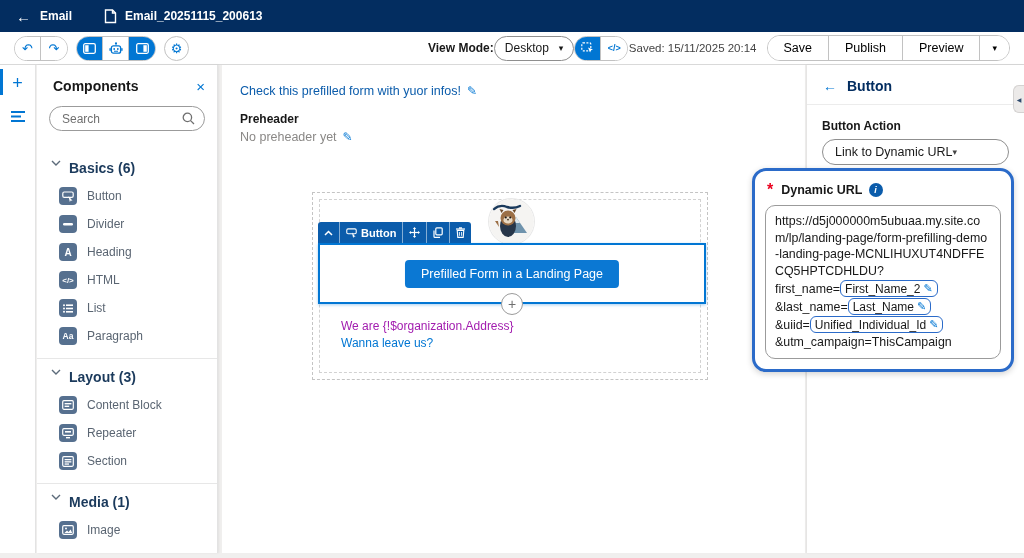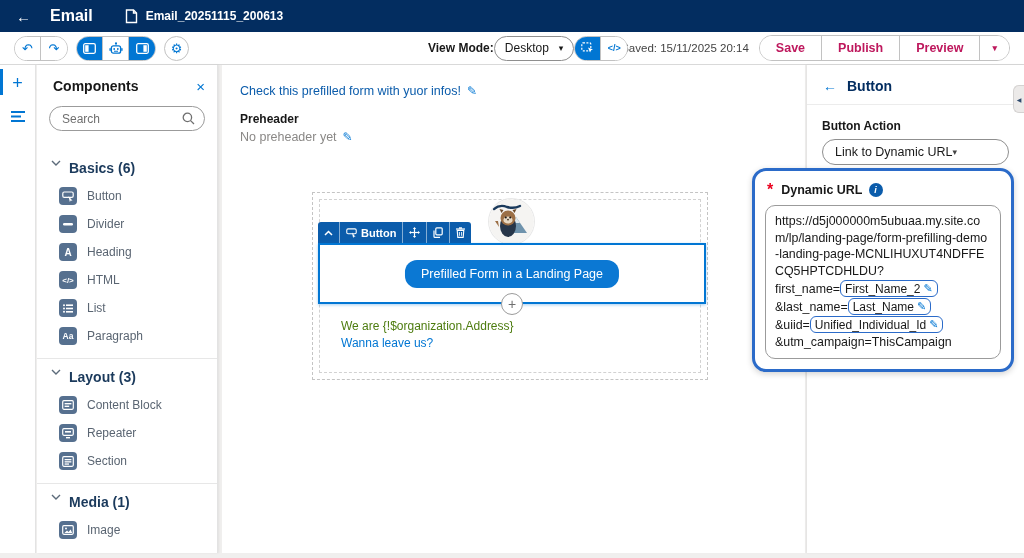--- a/index.html
+++ b/index.html
@@ -3,40 +3,40 @@
 <meta charset="utf-8">
 <style>
   * { margin:0; padding:0; box-sizing:border-box; }
   html,body { width:1024px; height:558px; overflow:hidden; }
   body { font-family:"Liberation Sans", sans-serif; background:#f0efee; color:#181818; }
   svg { display:block; }
 
   
   .topbar { height:32px; background:#032d60; display:flex; align-items:center; padding:0 16px; color:#fff; }
   .topbar .back { font-size:15px; width:20px; cursor:pointer; }
-  .topbar .app-name { font-size:16px; font-weight:700; margin-left:14px; }
+  .topbar .app-name { font-size:12px; font-weight:700; margin-left:4px; }
   .topbar .doc-icon { margin-left:32px; }
   .topbar .doc-title { font-size:12px; font-weight:700; margin-left:8px; }
 
   
   .toolbar { height:33px; background:#fff; border-bottom:1px solid #d9d9d9; position:relative; display:flex; align-items:center; padding:0 14px; }
   .tb-left { display:flex; align-items:center; gap:8px; }
   .seg-group { display:flex; border:1px solid #c2c2c2; border-radius:13px; overflow:hidden; height:25px; background:#fff; }
   .seg { width:26px; display:flex; align-items:center; justify-content:center; color:#0176d3; font-size:13px; border-right:1px solid #c2c2c2; cursor:pointer; background:#fff; }
   .seg:last-child { border-right:none; }
   .seg.active { background:#0176d3; color:#fff; }
   .round-btn { width:25px; height:25px; border:1px solid #c2c2c2; border-radius:50%; background:#fff; display:flex; align-items:center; justify-content:center; color:#0176d3; font-size:13px; cursor:pointer; }
   .tb-center { position:absolute; left:428px; top:0; height:100%; display:flex; align-items:center; }
   .vm-label { font-size:12px; font-weight:700; }
   .vm-select { height:25px; border:1px solid #8f8f8f; border-radius:13px; padding:0 10px; display:flex; align-items:center; gap:10px; font-size:12px; cursor:pointer; background:#fff; }
   .vm-select .caret { font-size:9px; color:#181818; }
   .tb-right { margin-left:auto; display:flex; align-items:center; gap:10px; }
   .last-saved { font-size:11.5px; color:#444; }
   .btn-group { display:flex; border:1px solid #c2c2c2; border-radius:14px; overflow:hidden; height:26px; background:#fff; }
-  .btn-group .gbtn { padding:0 16px; display:flex; align-items:center; font-size:12.5px; font-weight:700; color:#be185d; border-right:1px solid #c2c2c2; cursor:pointer; background:#fff; }
+  .btn-group .gbtn { padding:0 16px; display:flex; align-items:center; font-size:12.5px; font-weight:400; color:#000000; border-right:1px solid #c2c2c2; cursor:pointer; background:#fff; }
   .btn-group .gbtn:last-child { border-right:none; }
   .btn-group .gbtn.caret { padding:0 12px; font-size:9px; }
 
   
   .workspace { position:relative; height:493px; background:#f0efee; }
   .panel { position:absolute; top:0; height:488px; background:#fff; }
 
   .rail { left:0; width:36px; border-right:1px solid #e3e3e3; }
   .rail-item { position:relative; height:34px; display:flex; align-items:center; justify-content:center; color:#0176d3; cursor:pointer; }
   .rail-item.active::before { content:""; position:absolute; left:0; top:4px; bottom:4px; width:3px; background:#0176d3; }
@@ -66,27 +66,27 @@
   .req { color:#ea001e; margin-right:2px; font-weight:700; }
   .subject-value { font-size:12.5px; color:#0b5cab; margin-top:5px; display:flex; align-items:center; gap:6px; }
   .pre-label { margin-top:14px; }
   .pre-value { font-size:12.5px; color:#8a8886; margin-top:4px; display:flex; align-items:center; gap:6px; }
   .pencil { color:#0176d3; font-size:12px; cursor:pointer; line-height:1; }
 
   .email-section { position:absolute; left:90px; top:127px; width:396px; height:188px; border:1px dashed #c4c4c4; }
   .email-inner { position:absolute; inset:6px; border:1px dashed #d2d2d2; }
   .avatar { position:absolute; left:176px; top:6px; width:45px; height:45px; border-radius:50%; overflow:hidden; cursor:pointer; box-shadow:0 0 0 1px #e8e8e8; }
   .sel-box { position:absolute; left:5px; top:50px; width:388px; height:61px; border:2px solid #0176d3; box-shadow:0 1px 3px rgba(1,118,211,.35); background:#fff; }
-  .cta { position:absolute; left:50%; top:15px; transform:translateX(-50%); background:#0b78d3; color:#fff; font-size:12.5px; padding:7px 16px; border-radius:12px; border:none; white-space:nowrap; cursor:pointer; font-family:inherit; }
+  .cta { position:absolute; left:50%; top:15px; transform:translateX(-50%); background:#0b78d3; color:#fff; font-size:12.5px; padding:7px 16px; border-radius:4px; border:none; white-space:nowrap; cursor:pointer; font-family:inherit; }
   .comp-toolbar { position:absolute; left:5px; top:29px; height:21px; display:flex; background:#0b5cab; border-radius:3px 3px 0 0; color:#fff; align-items:stretch; }
   .ct-seg { display:flex; align-items:center; justify-content:center; padding:0 6px; border-right:1px solid rgba(255,255,255,.5); cursor:pointer; }
   .ct-seg:last-child { border-right:none; }
   .ct-label { font-size:11px; font-weight:700; margin-left:4px; }
   .add-circle { position:absolute; left:188px; top:100px; width:22px; height:22px; border-radius:50%; background:#fff; border:1px solid #9b9b9b; color:#6f6f6f; font-size:14px; display:flex; align-items:center; justify-content:center; cursor:pointer; }
-  .footer-text { position:absolute; left:28px; top:126px; font-size:12px; color:#4d7c0f; }
+  .footer-text { position:absolute; left:28px; top:126px; font-size:12px; color:#a21caf; }
   .footer-link { position:absolute; left:28px; top:143px; font-size:12px; color:#0176d3; cursor:pointer; }
 
   
   .rightpanel { left:807px; width:217px; box-shadow:-1px 0 2px rgba(0,0,0,.06); }
   .rp-head { display:flex; align-items:center; gap:10px; padding:13px 16px 10px; border-bottom:1px solid #ececec; }
   .rp-back { color:#0176d3; font-size:14px; font-weight:700; cursor:pointer; }
   .rp-title { font-size:14px; font-weight:700; color:#032d60; }
   .rp-body { padding:14px 15px; }
   .rp-label { font-size:12px; font-weight:700; margin-bottom:6px; }
   .rp-select { height:26px; border:1px solid #8f8f8f; border-radius:13px; padding:0 12px; display:flex; align-items:center; font-size:12.5px; cursor:pointer; background:#fff; }

